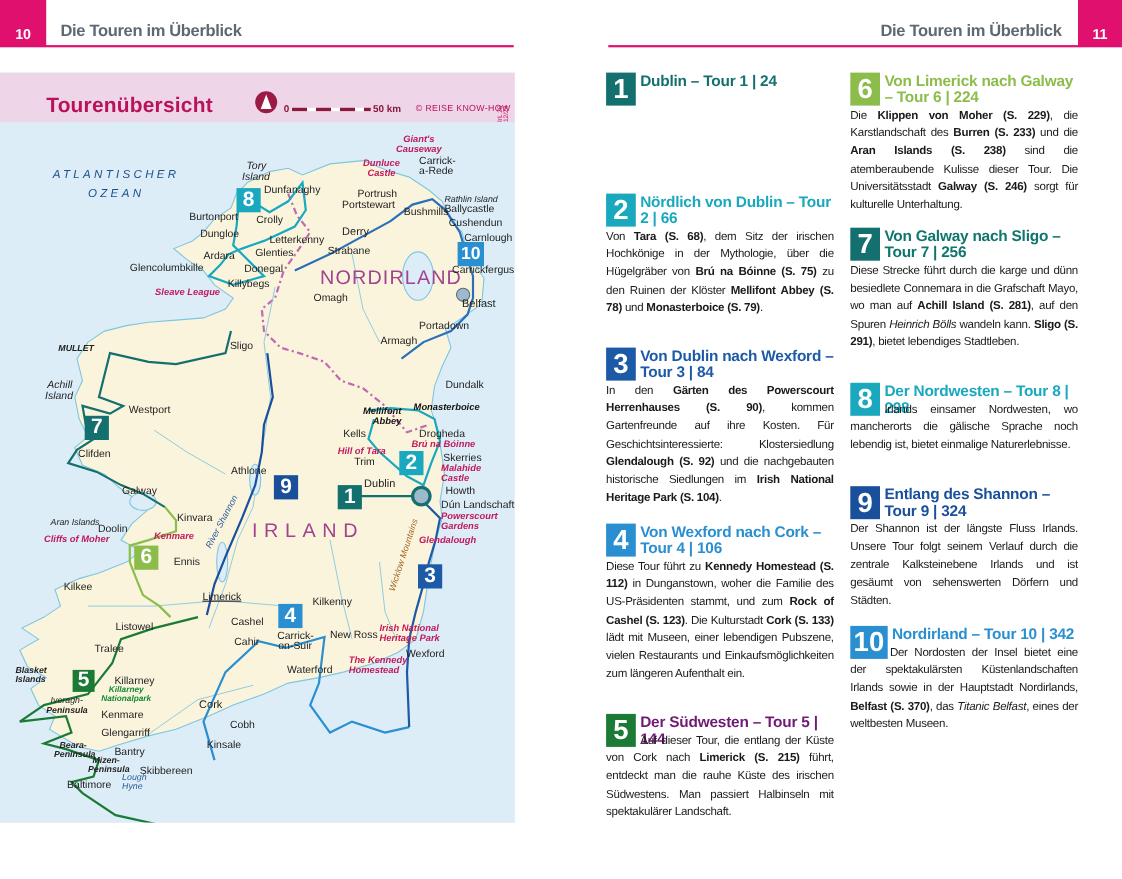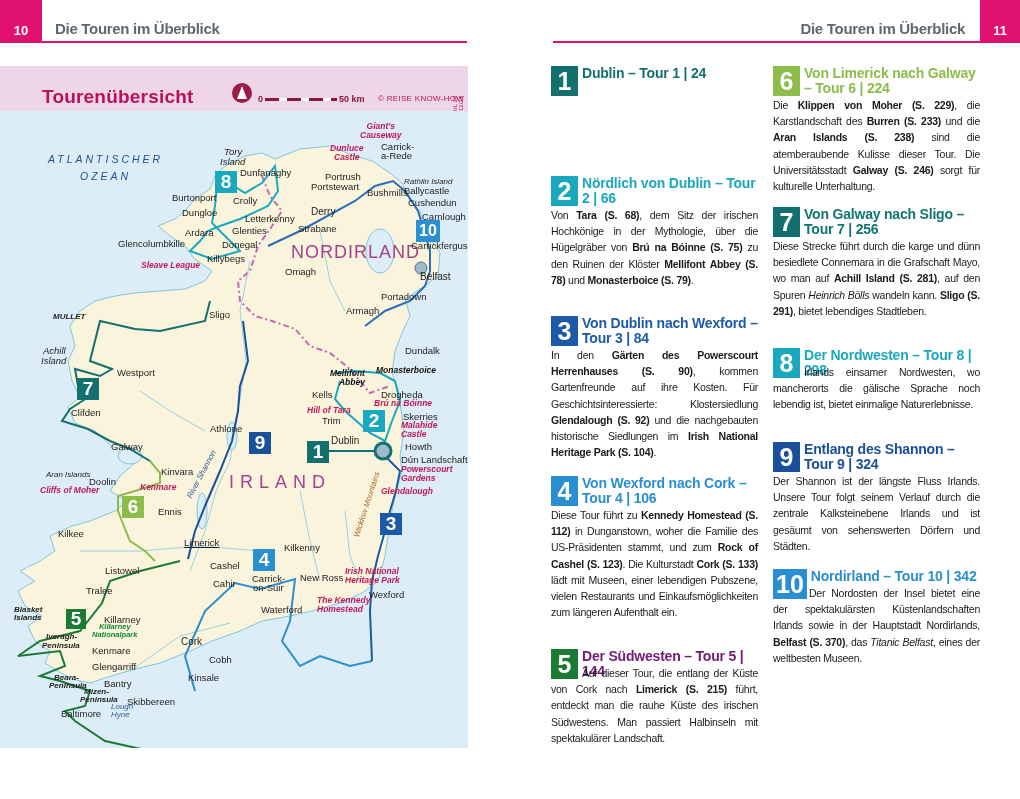--- a/index.html
+++ b/index.html
@@ -208,21 +208,21 @@
   <div class="lbl" style="left:89px; top:411px;">Doolin</div>
   <div class="lbl" style="left:158px; top:441px;">Ennis</div>
 
   <div class="lbl" style="left:58px; top:463px;">Kilkee</div>
   <div class="lbl" style="left:184px; top:472px;text-decoration:underline;">Limerick</div>
   <div class="lbl" style="left:105px; top:500px;">Listowel</div>
   <div class="lbl" style="left:86px; top:520px;">Tralee</div>
   <div class="lbl" style="left:104px; top:549px;">Killarney</div>
   <div class="lbl it sm" style="left:14px; top:540px; font-weight:bold;">Blasket</div>
   <div class="lbl it sm" style="left:14px; top:548px; font-weight:bold;">Islands</div>
-  <div class="lbl it sm" style="left:46px; top:567px; font-weight:bold;">Iveragh-</div>
+  <div class="lbl it sm" style="left:46px; top:567px; font-weight:normal;">Iveragh-</div>
   <div class="lbl it sm" style="left:42px; top:576px; font-weight:bold;">Peninsula</div>
   <div class="lbl" style="left:92px; top:580px;">Kenmare</div>
   <div class="lbl" style="left:92px; top:596px;">Glengarriff</div>
   <div class="lbl it sm" style="left:54px; top:608px; font-weight:bold;">Beara-</div>
   <div class="lbl it sm" style="left:49px; top:616px; font-weight:bold;">Peninsula</div>
   <div class="lbl" style="left:104px; top:613px;">Bantry</div>
   <div class="lbl it sm" style="left:84px; top:622px; font-weight:bold;">Mizen-</div>
   <div class="lbl it sm" style="left:80px; top:630px; font-weight:bold;">Peninsula</div>
   <div class="lbl" style="left:127px; top:631px;">Skibbereen</div>
   <div class="lbl" style="left:61px; top:643px;">Baltimore</div>

